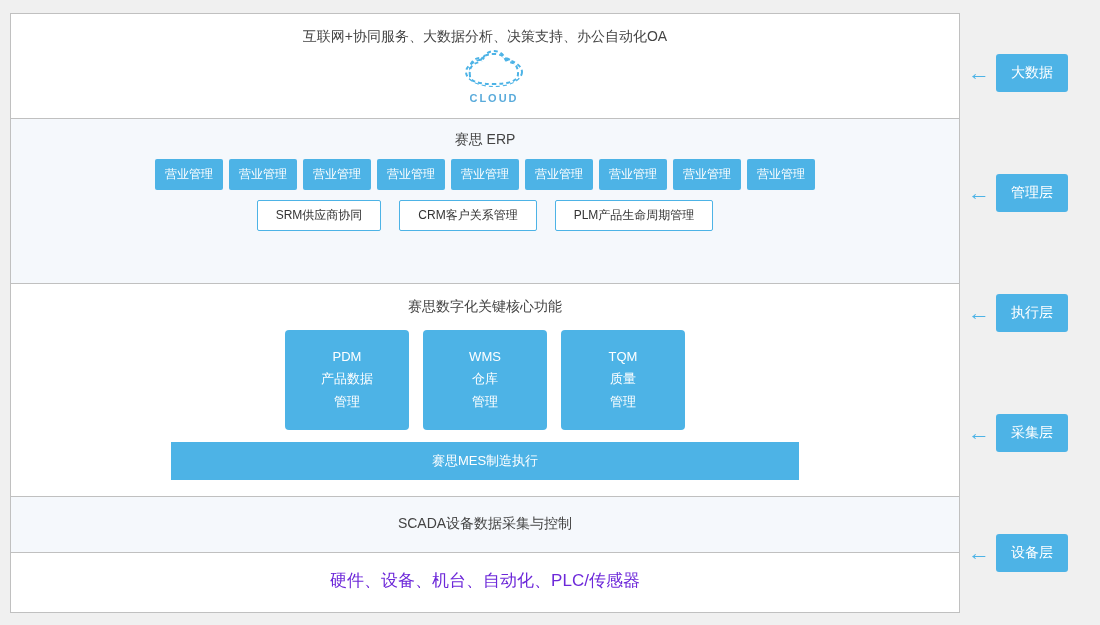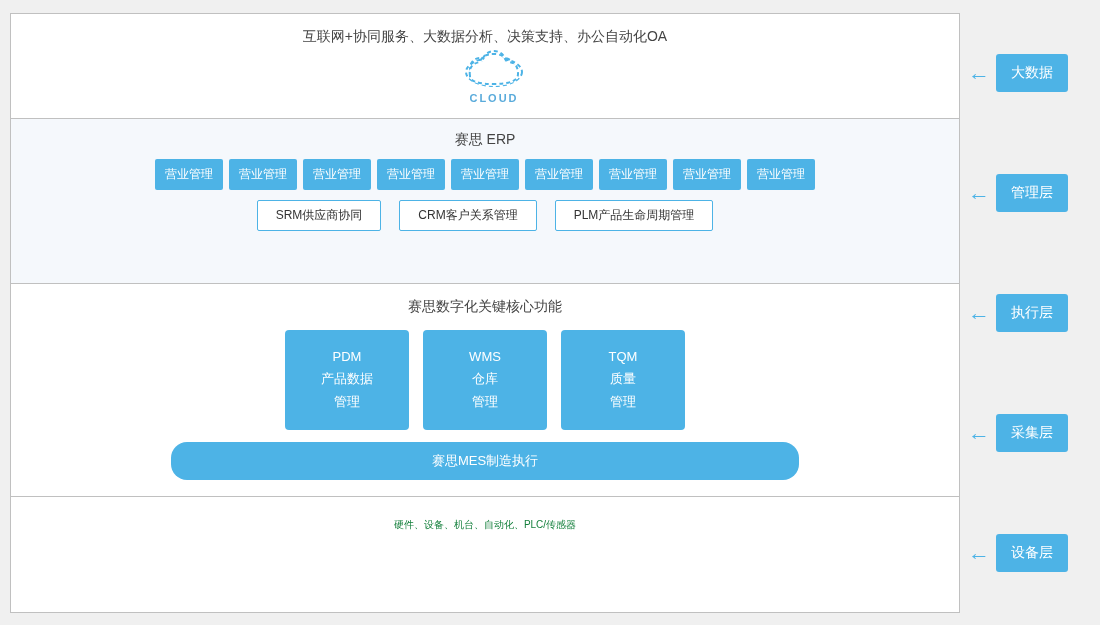--- a/index.html
+++ b/index.html
@@ -146,21 +146,21 @@
       align-items: center;
       justify-content: center;
       text-align: center;
       font-size: 13px;
       line-height: 1.7;
       cursor: default;
     }
     .exec-mes {
       background: #4db3e6;
       color: #fff;
-      border-radius: 16px;
+      border-radius: 0;
       text-align: center;
       padding: 10px 0;
       font-size: 13px;
       cursor: default;
       margin: 0 auto;
       width: 628px;
     }
 
     
     .scada-layer {
@@ -179,22 +179,22 @@
     
     .hw-layer {
       background: #fff;
       padding: 14px 16px;
       display: flex;
       align-items: center;
       justify-content: center;
       min-height: 56px;
     }
     .hw-text {
-      font-size: 10px;
-      color: #15803d;
+      font-size: 17px;
+      color: #6d28d9;
     }
 
     
     .sidebar {
       display: flex;
       flex-direction: column;
       width: 130px;
       margin-left: 0;
       justify-content: space-around;
       padding: 0 0 0 8px;
@@ -275,20 +275,23 @@
     <div class="layer exec-layer">
       <div class="exec-title">赛思数字化关键核心功能</div>
       <div class="exec-modules-row">
         <div class="exec-module">PDM<br>产品数据<br>管理</div>
         <div class="exec-module">WMS<br>仓库<br>管理</div>
         <div class="exec-module">TQM<br>质量<br>管理</div>
       </div>
       <div class="exec-mes">赛思MES制造执行</div>
     </div>
 
+    <div class="layer scada-layer">
+      <span class="scada-text">SCADA设备数据采集与控制</span>
+    </div>
 
     <div class="layer hw-layer">
       <span class="hw-text">硬件、设备、机台、自动化、PLC/传感器</span>
     </div>
 
   </div>
 
   <div class="sidebar">
     <div class="sidebar-item">
       <span class="arrow-icon">←</span>

